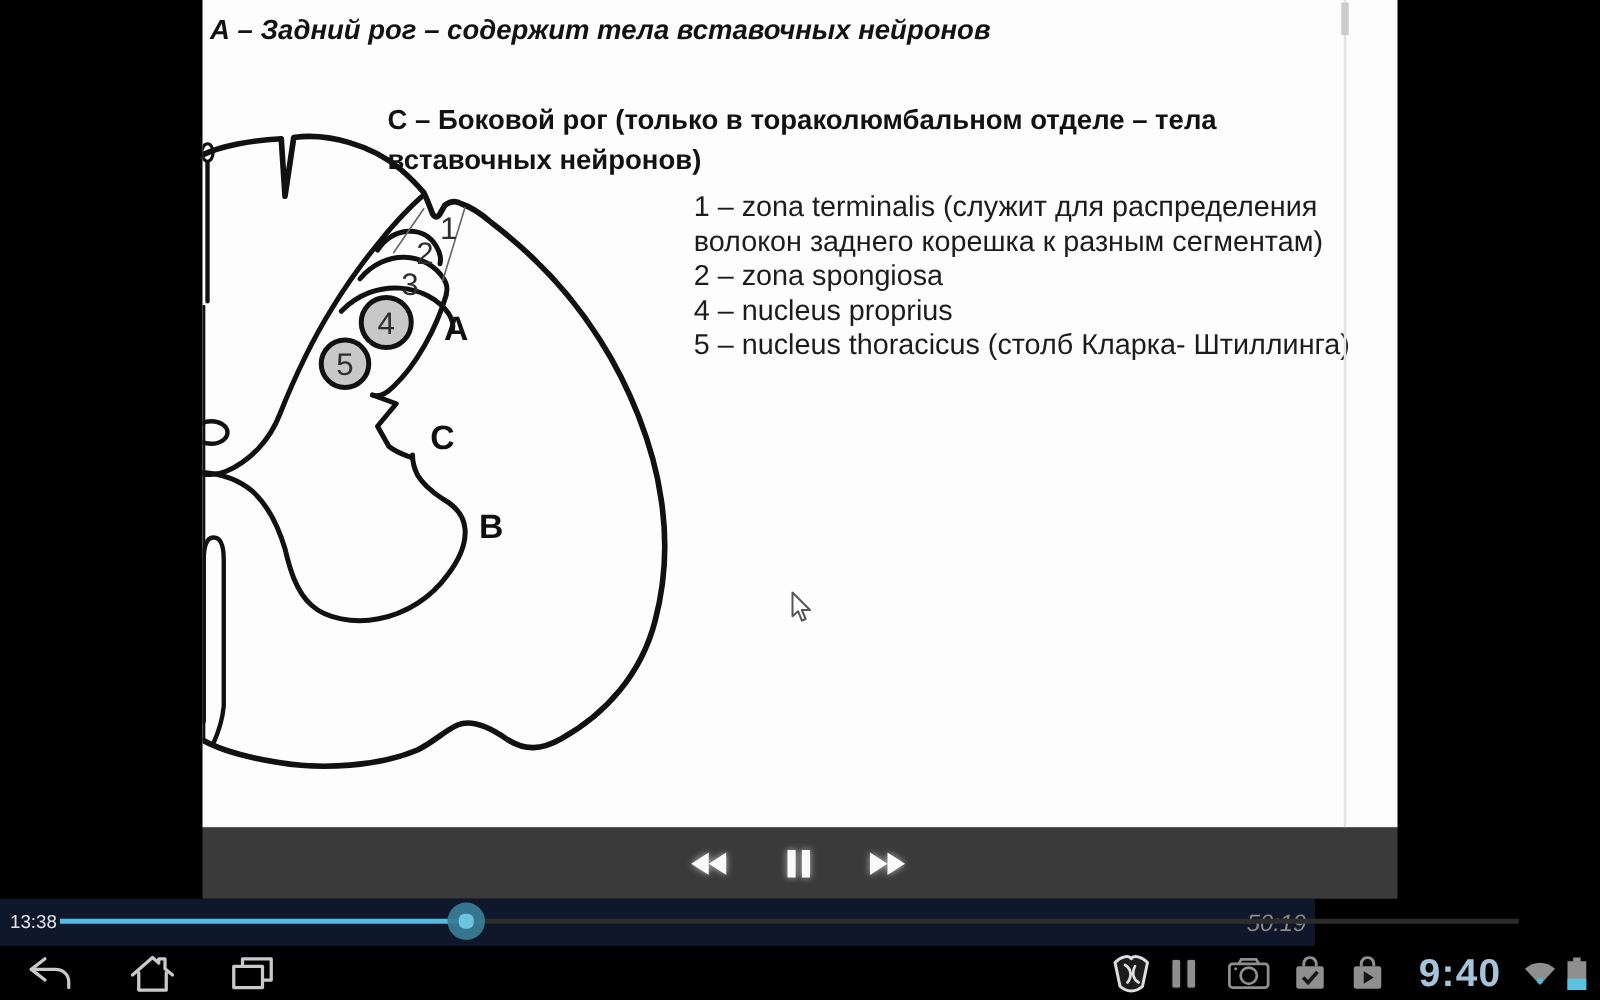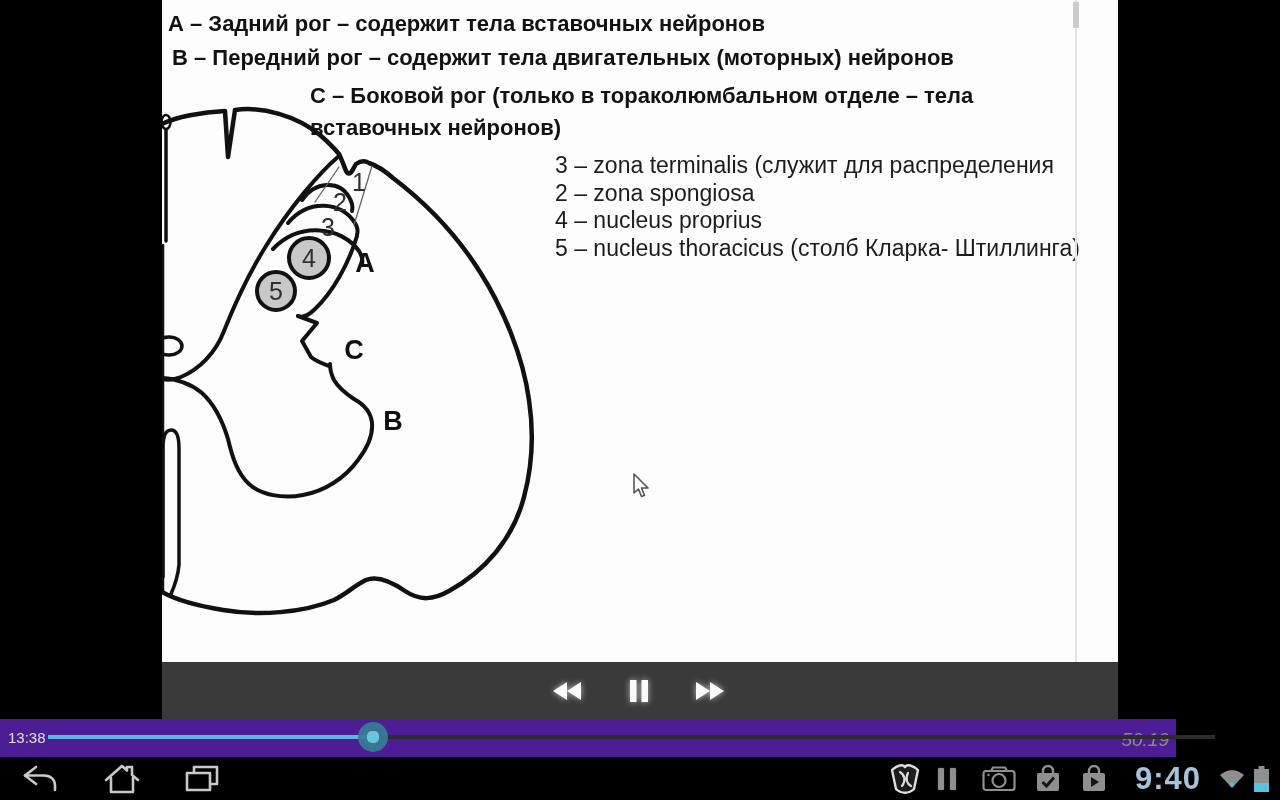--- a/index.html
+++ b/index.html
@@ -2,21 +2,21 @@
 <html><head>
 <meta charset="utf-8">
 <style>
   html,body{margin:0;padding:0;background:#000;width:1280px;height:800px;overflow:hidden;
     font-family:"Liberation Sans",sans-serif;-webkit-font-smoothing:antialiased;}
   .screen{position:relative;width:1280px;height:800px;background:#000;}
 
   
   .slide{position:absolute;left:162px;top:0;width:956px;height:662px;background:#fdfdfd;color:#111;}
   .hdr{position:absolute;font-weight:bold;font-size:22px;line-height:32px;color:#121212;white-space:nowrap;}
-  .hdr-a{left:6px;top:8px;}
+  .hdr-a{left:6px;top:8px;font-style:italic;}
   .hdr-b{left:10px;top:42px;}
   .hdr-c{position:absolute;top:80px;right:8px;width:800px;text-align:left;font-weight:bold;
          font-size:22px;line-height:32px;color:#121212;}
   .legend{position:absolute;left:393px;top:152px;width:560px;font-size:23px;line-height:27.5px;color:#1c1c1c;}
   .legend div{white-space:nowrap;}
   .slide-scroll{position:absolute;right:41px;top:0;width:2px;height:662px;background:#e3e3e3;}
   .slide-scroll-thumb{position:absolute;right:39px;top:2px;width:6px;height:26px;background:#cbcbcb;}
 
   .diagram{position:absolute;left:0;top:0;}
   .diagram path,.diagram line,.diagram ellipse,.diagram circle{vector-effect:non-scaling-stroke;}
@@ -27,21 +27,21 @@
 
   
   .controlbar{position:absolute;left:162px;top:662px;width:956px;height:57px;background:#3a3a3a;}
   .pbtn{position:absolute;top:9px;width:46px;height:40px;background:none;border:none;padding:0;cursor:pointer;
         display:flex;align-items:center;justify-content:center;
         filter:drop-shadow(0 0 3px rgba(255,255,255,.65));}
   .pbtn svg{display:block;}
   .btn-rew{left:383px;} .btn-pause{left:454px;} .btn-ff{left:524px;}
 
   
-  .seekrow{position:absolute;left:0;top:719px;width:1176px;height:38px;background:#4c1d95;}
+  .seekrow{position:absolute;left:0;top:719px;width:1052px;height:38px;background:#0f172a;}
   .t-elapsed{position:absolute;left:8px;top:10px;font-size:15px;color:#e2e2e2;}
   .t-total{position:absolute;right:7px;top:10px;font-size:19px;color:#8a8a8a;font-style:italic;}
   .seektrack{position:absolute;left:48px;top:16px;width:1167px;height:4px;background:#2c2c2c;}
   .seekfill{position:absolute;left:0;top:0;height:4px;background:#55b9dd;width:325px;}
   .seekthumb{position:absolute;left:310px;top:-13px;width:30px;height:30px;border-radius:50%;
              background:rgba(56,125,150,0.93);}
   .seekthumb::after{content:"";position:absolute;left:9px;top:9px;width:12px;height:12px;border-radius:40%;
              background:#6cc5df;}
 
   
@@ -65,25 +65,25 @@
                box-shadow:0 0 2px rgba(255,255,255,.25);}
 </style>
 </head>
 <body>
 
 <div class="screen">
 
   <div class="slide">
 
     <div class="hdr hdr-a">А – Задний рог – содержит тела вставочных нейронов</div>
-    <div class="hdr hdr-b">В – Передний рог – содержит тела двигательных (моторных) нейронов</div>
     <div class="hdr-c">С – Боковой рог (только в тораколюмбальном отделе – тела вставочных нейронов)</div>
 
     <div class="legend">
-      <div>3 – zona terminalis (служит для распределения</div>
+      <div>1 – zona terminalis (служит для распределения</div>
+      <div>волокон заднего корешка к разным сегментам)</div>
       <div>2 – zona spongiosa</div>
       <div>4 – nucleus proprius</div>
       <div>5 – nucleus thoracicus (столб Кларка- Штиллинга)</div>
     </div>
 
     <svg class="diagram" width="380" height="662" viewBox="0 0 380 662">
       <g fill="none" stroke="#111" stroke-width="4.5" stroke-linecap="round" stroke-linejoin="round">
 
         <path d="M 0 124 C 14 117 40 112 63 111 L 66 157 L 73 110
                  C 100 106 135 116 158 135 C 166 142 172 148 177 154

